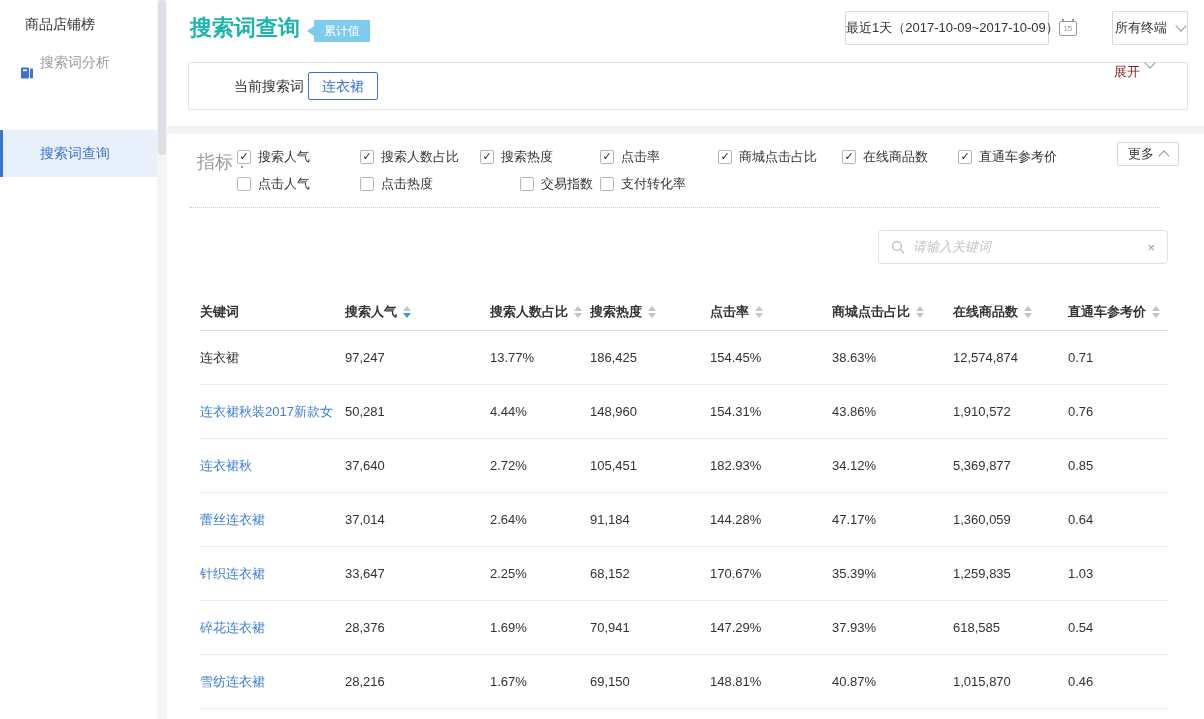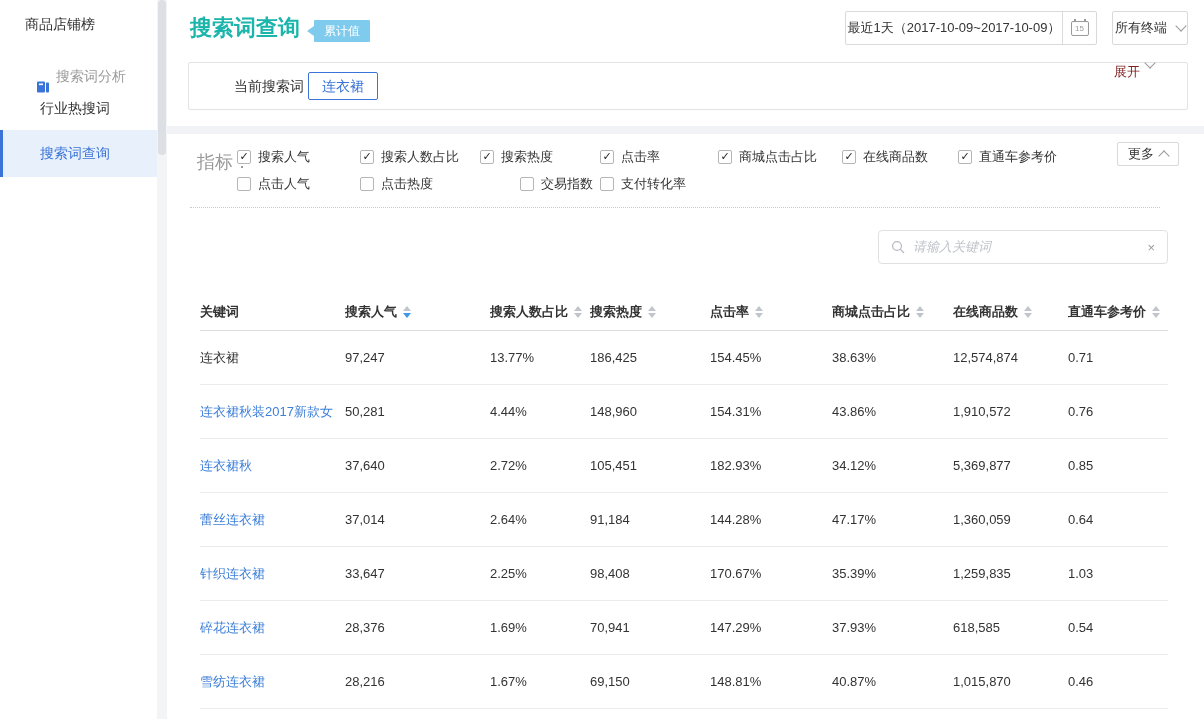--- a/index.html
+++ b/index.html
@@ -19,21 +19,21 @@
   .scroll-strip{position:absolute;left:157px;top:0;width:10px;height:719px;background:#f3f4f6;z-index:1;}
   .scroll-thumb{position:absolute;left:1px;top:0;width:8px;height:155px;background:#dcdfe3;border-radius:4px;}
   .gray-band{position:absolute;left:167px;top:126px;width:1037px;height:8px;background:#f0f2f5;}
   
   .page-title{position:absolute;left:190px;top:13px;font-size:22px;font-weight:bold;color:#1cb5ac;}
   .title-badge{position:absolute;left:314px;top:20px;height:22px;line-height:22px;background:#7ecbee;
     color:#fff;font-size:12px;padding:0 10px;border-radius:1px;}
   .title-badge::before{content:"";position:absolute;left:-7px;top:50%;margin-top:-5px;
     border-top:5px solid transparent;border-bottom:5px solid transparent;border-right:7px solid #7ecbee;}
   .box{border:1px solid #d9d9d9;border-radius:2px;box-sizing:border-box;background:#fff;}
-  .date-box{position:absolute;left:845px;top:11px;width:252px;height:34px;display:flex;align-items:stretch;cursor:pointer;}
+  .date-box{position:absolute;left:845px;top:11px;width:204px;height:34px;display:flex;align-items:stretch;cursor:pointer;}
   .date-text{flex:1;display:flex;align-items:center;justify-content:center;font-size:13px;color:#333;white-space:nowrap;}
   .date-sep{width:1px;background:#d9d9d9;}
   .cal-cell{width:33px;display:flex;align-items:center;justify-content:center;}
   .cal-icon{width:16px;height:13px;border:1px solid #9a9a9a;border-radius:2px;position:relative;
     font-size:8px;color:#9a9a9a;text-align:center;line-height:13px;}
   .cal-icon::before,.cal-icon::after{content:"";position:absolute;top:-3px;width:2px;height:3px;background:#9a9a9a;}
   .cal-icon::before{left:2px;} .cal-icon::after{right:2px;}
   .terminal-box{position:absolute;left:1112px;top:11px;width:76px;height:34px;display:flex;
     align-items:center;justify-content:center;gap:10px;font-size:13px;color:#333;cursor:pointer;}
   .chev{width:7px;height:7px;border-right:1px solid #999;border-bottom:1px solid #999;display:inline-block;}
@@ -75,26 +75,25 @@
   .sorter i{width:0;height:0;border-left:4px solid transparent;border-right:4px solid transparent;display:block;}
   .sorter .up{border-bottom:5px solid #c0c4cc;}
   .sorter .down{border-top:5px solid #c0c4cc;}
   .sorter.desc .down{border-top-color:#3e97e8;}
 </style>
 </head>
 <body>
 
 <div class="sidebar" id="sidebar">
     <div class="side-item" style="top: 4px; padding-left: 25px;"><span>商品店铺榜</span></div>
-    <div class="side-item section" style="top: 56px; margin-left: 16px;"><span class="side-icon"><svg width="14" height="14" viewBox="0 0 14 14">
+    <div class="side-item section" style="top: 42px;"><span class="side-icon"><svg width="14" height="14" viewBox="0 0 14 14">
           <rect x="1" y="1.5" width="8" height="11" rx="1" fill="#3a74d8"></rect>
           <rect x="10" y="2.5" width="3" height="10" rx="0.8" fill="#3a74d8"></rect>
           <rect x="3" y="3.5" width="4" height="1.6" fill="#fff"></rect>
         </svg></span><span>搜索词分析</span></div>
-    <div class="side-item" style="top: 88px;"><span>行业热搜词</span></div>
     <div class="side-item active" style="top: 130px;"><span>搜索词查询</span></div>
   </div>
 <div class="scroll-strip">
   <div class="scroll-thumb"></div>
 </div>
 <div class="gray-band"></div>
 
 <div class="page-title">搜索词查询</div>
 <div class="title-badge">累计值</div>
 
@@ -267,21 +266,21 @@
           <td>91,184</td>
           <td>144.28%</td>
           <td>47.17%</td>
           <td>1,360,059</td>
           <td>0.64</td>
         </tr>
         <tr>
           <td><span class="kw-link">针织连衣裙</span></td>
           <td>33,647</td>
           <td>2.25%</td>
-          <td>98,408</td>
+          <td>68,152</td>
           <td>170.67%</td>
           <td>35.39%</td>
           <td>1,259,835</td>
           <td>1.03</td>
         </tr>
         <tr>
           <td><span class="kw-link">碎花连衣裙</span></td>
           <td>28,376</td>
           <td>1.69%</td>
           <td>70,941</td>

